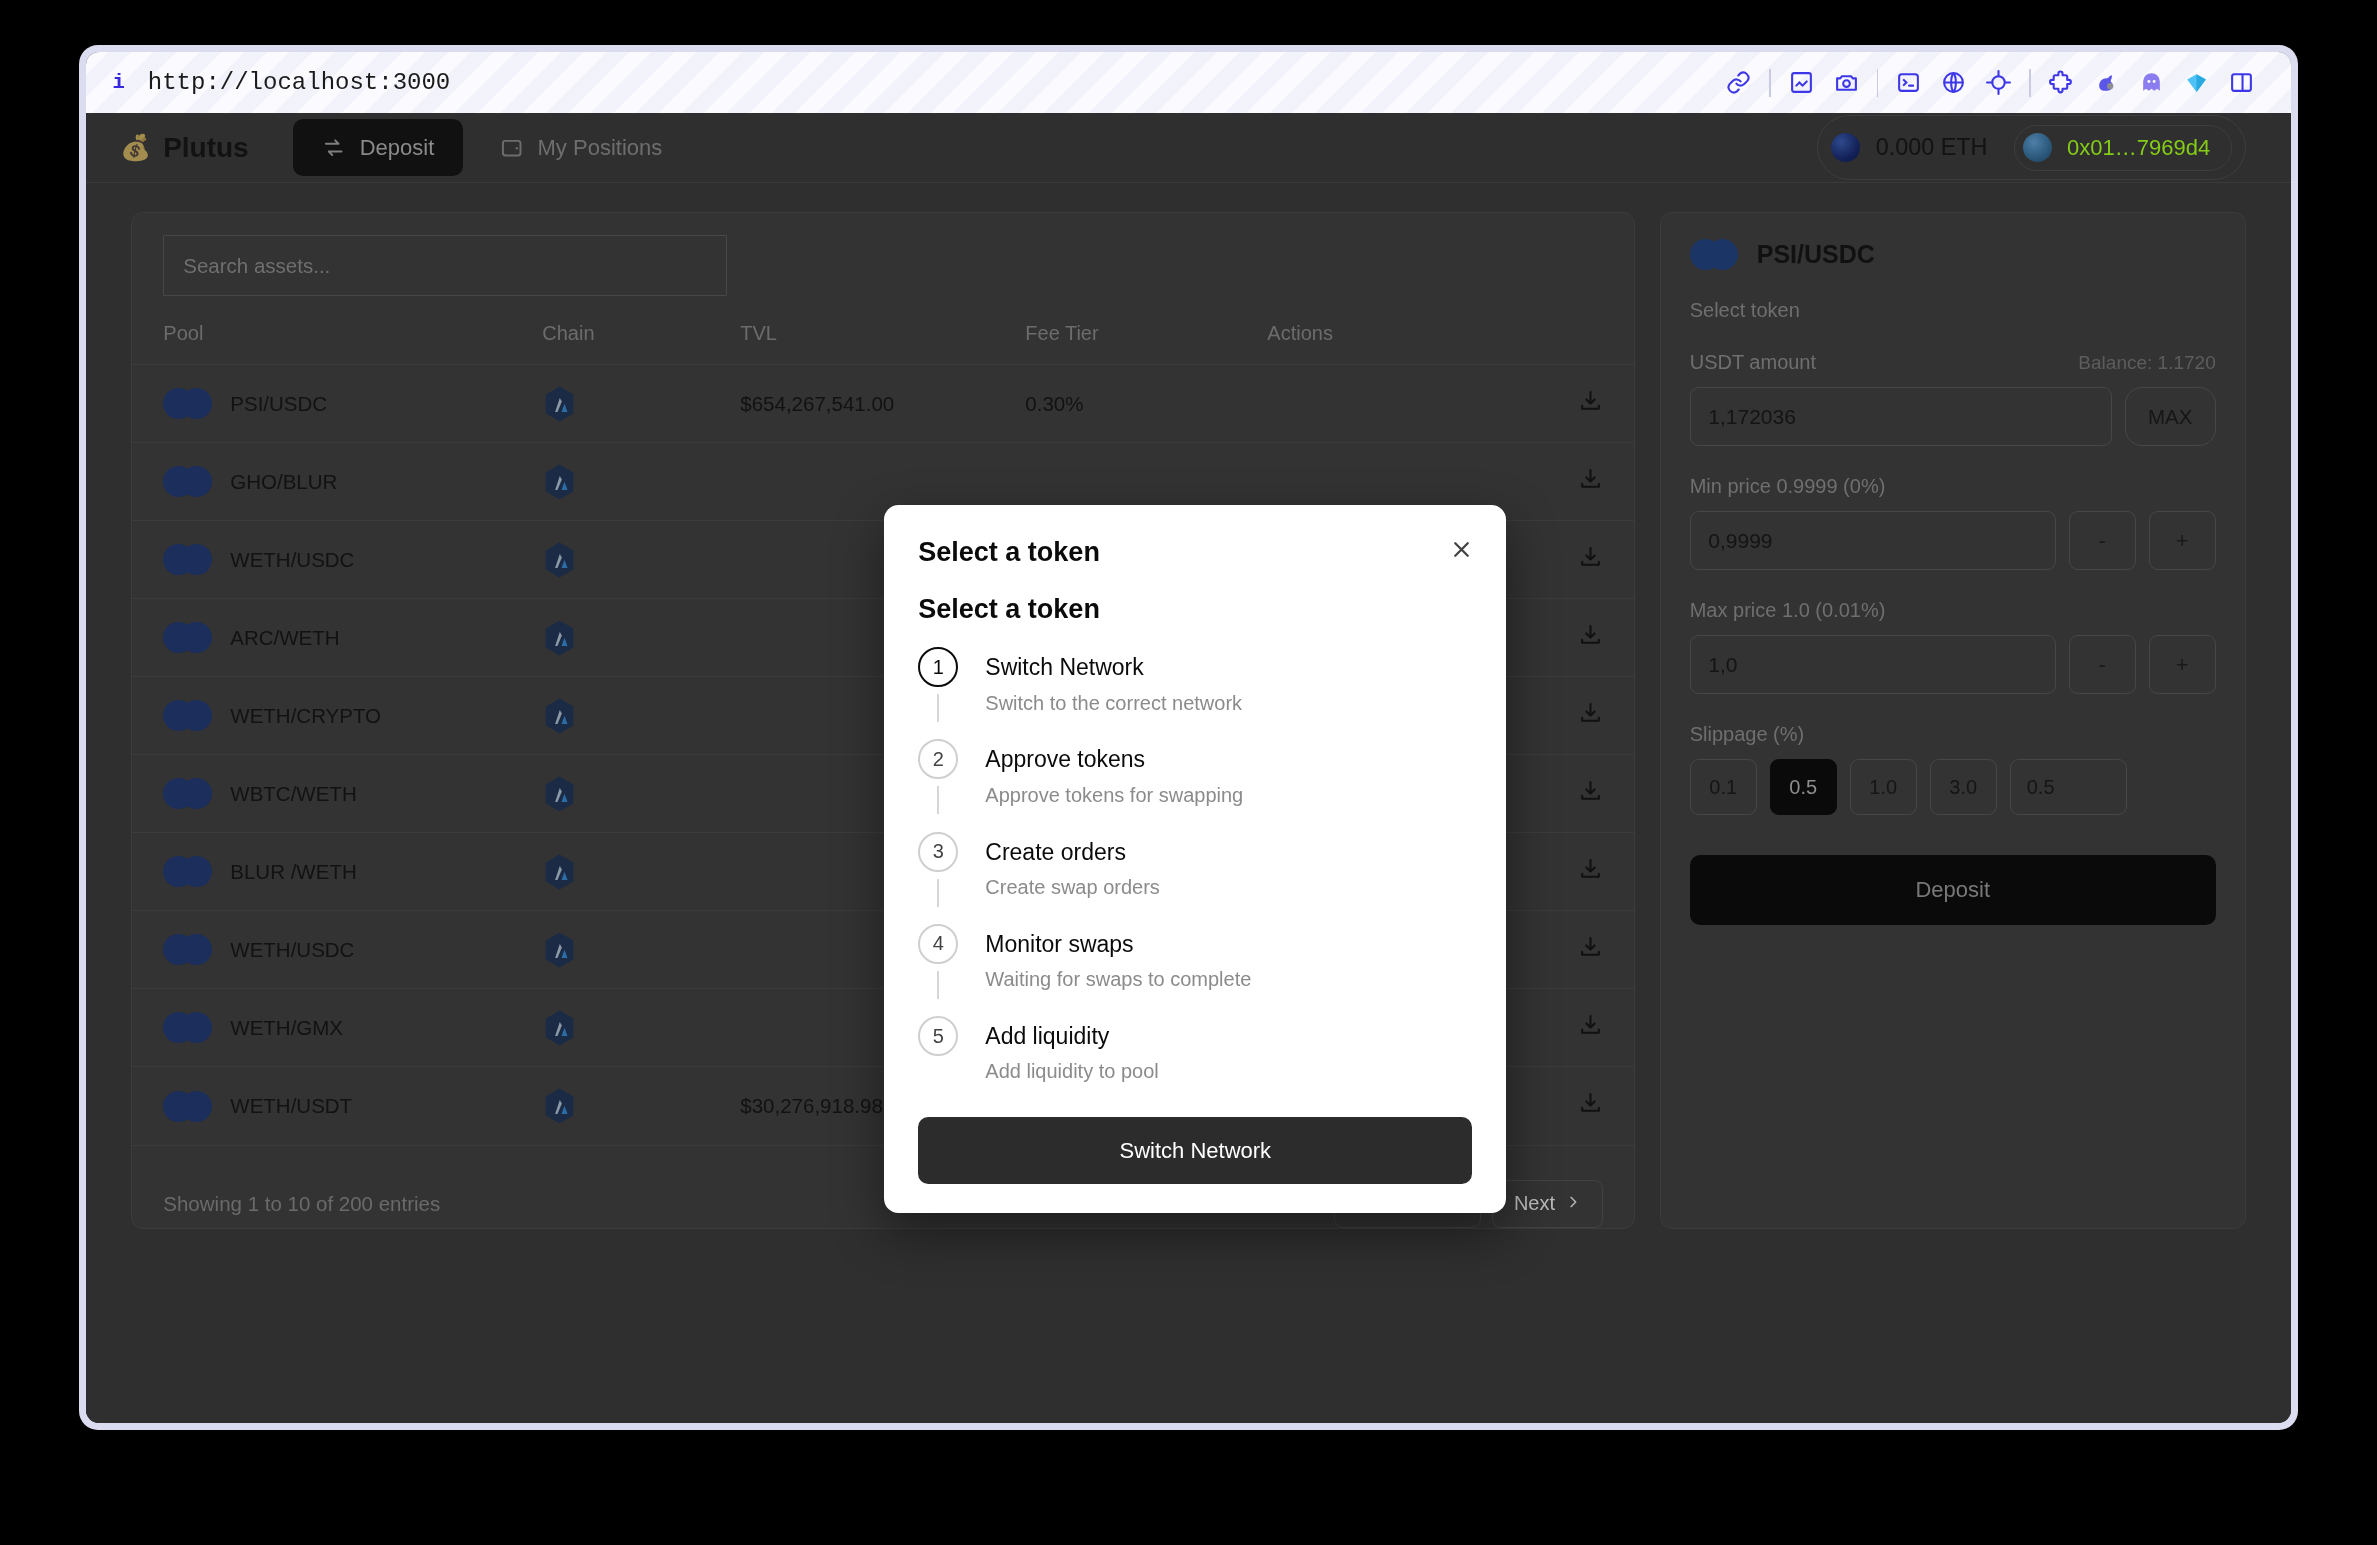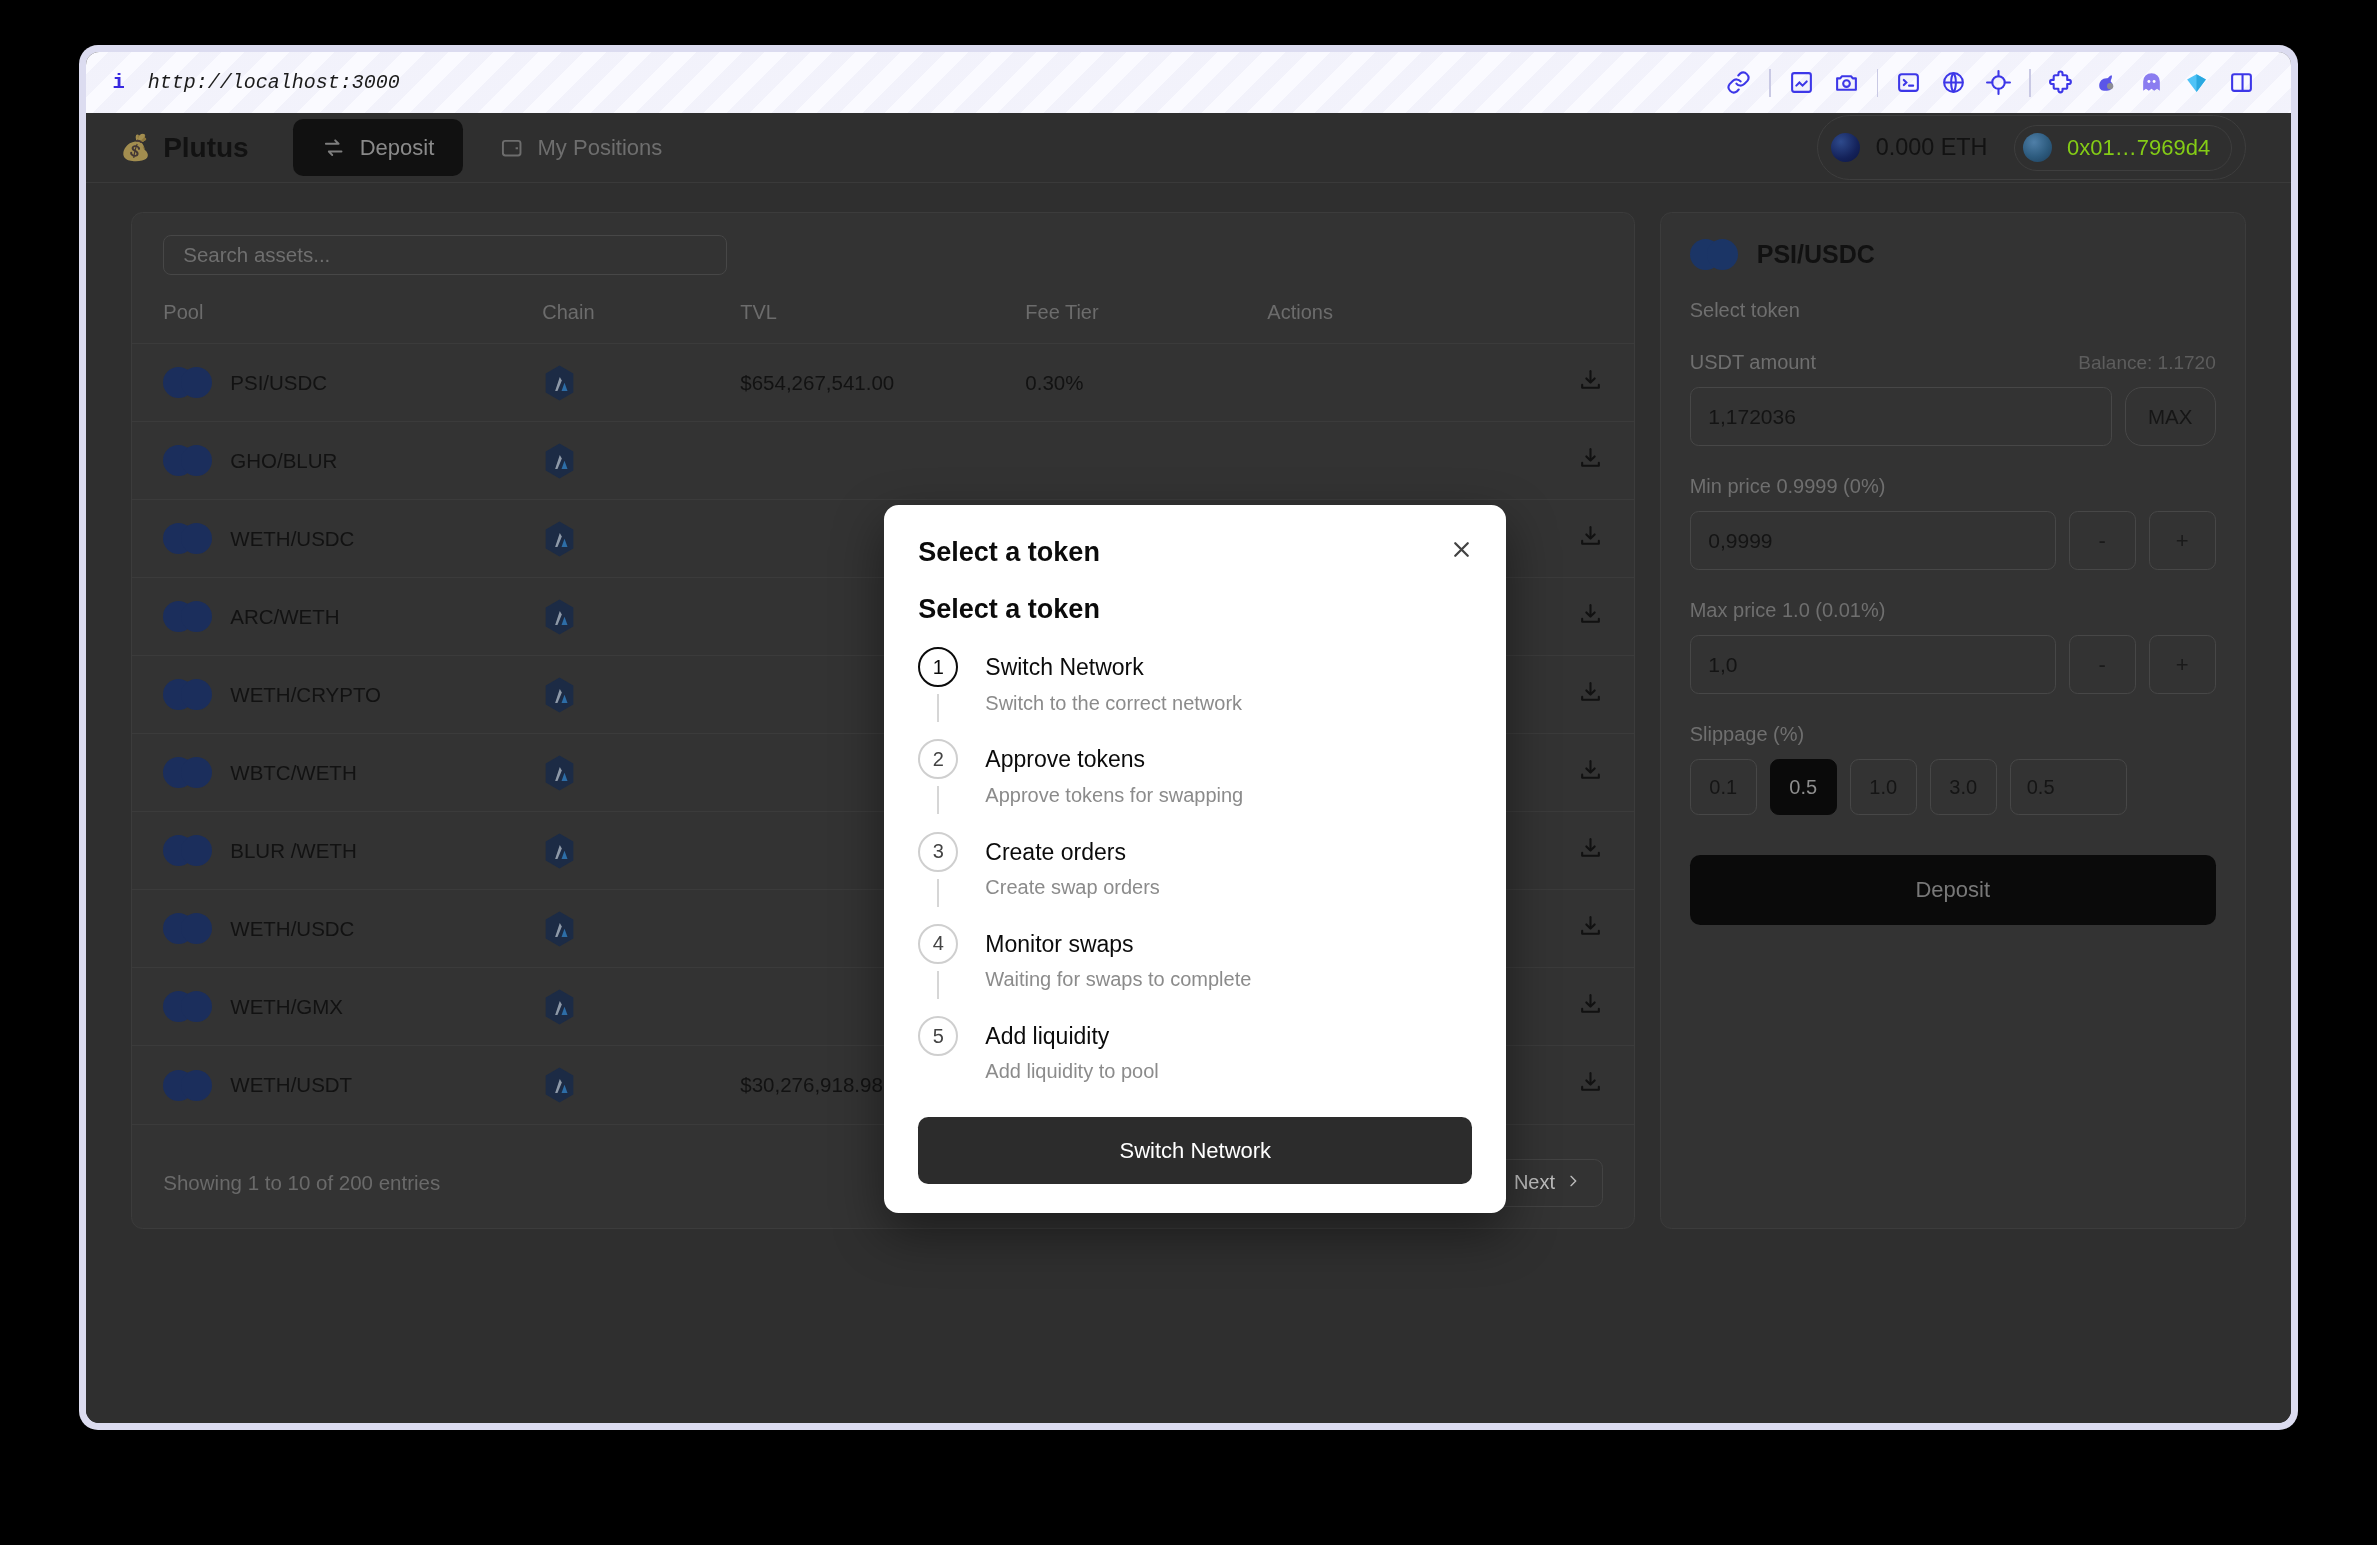--- a/index.html
+++ b/index.html
@@ -51,24 +51,23 @@
     font-family: "Liberation Mono", monospace;
     font-weight: bold;
     font-size: 20.5px;
     width: 20.5px;
     text-align: center;
     flex: 0 0 auto;
   }
   #url-text {
     margin-left: 19px;
     font-family: "Liberation Mono", monospace;
-    font-size: 20px;
+    font-size: 24px;
     color: #1b1b1b;
     letter-spacing: 0px;
-    font-style: italic;
   }
   #urlbar-actions {
     margin-left: auto;
     display: flex;
     align-items: center;
     gap: 0px;
   }
   .tb-group { display: flex; align-items: center; gap: 16px; padding: 0 16px; }
   .tb-sep { width: 1.5px; height: 28px; background: #c9c9e4; }
   .tb-icon {
@@ -148,24 +147,24 @@
   #pools-card {
     flex: 1 1 auto;
     background: #333333;
     border: 0.7px solid #3c3c3c;
     border-radius: 11.7px;
     padding: 22px 0 0 0;
     height: 1017px;
   }
   #search-wrap { padding: 0 31px 0 31px; }
   #search-input {
-    width: 564px; height: 40px;
+    width: 564px; height: 61px;
     background: #333333;
     border: 0.7px solid #474747;
-    border-radius: 8px;
+    border-radius: 1px;
     color: #8a8a8a;
     font-size: 20.5px;
     padding: 0 19px;
     font-family: "Liberation Sans", sans-serif;
   }
   #search-input::placeholder { color: #6f6f6f; }
 
   table.pools { width: 100%; border-collapse: collapse; margin-top: 26px; }
   table.pools th {
     text-align: left;

